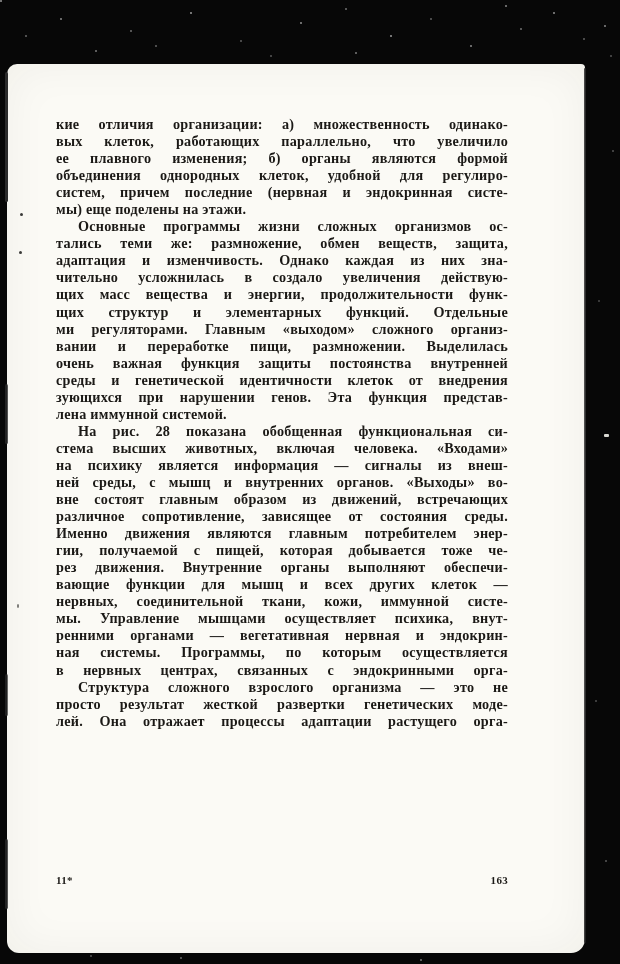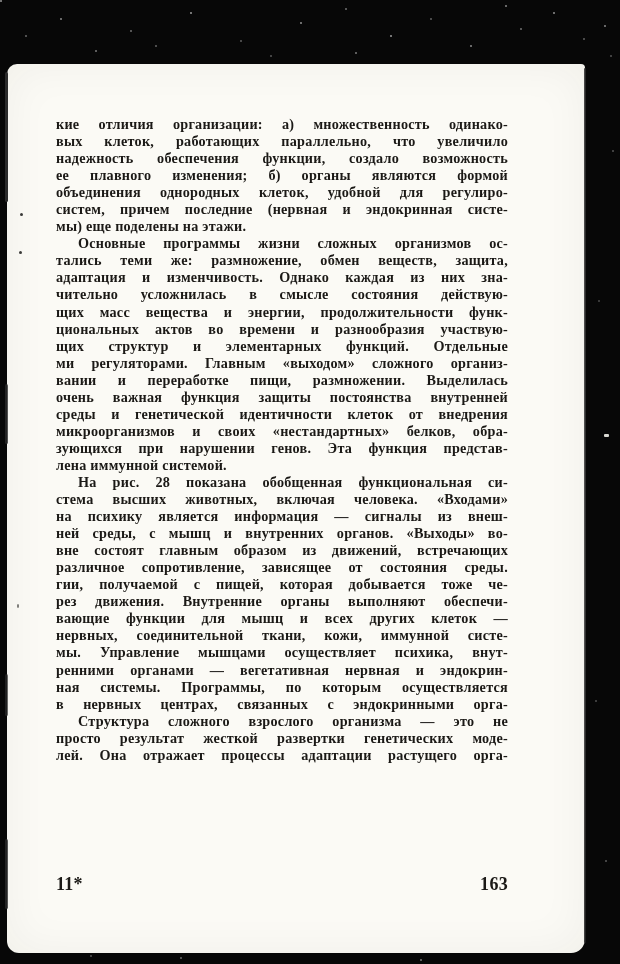--- a/index.html
+++ b/index.html
@@ -67,66 +67,64 @@
     font-size:14.2px;line-height:17.05px;height:17.05px;overflow:hidden;
     font-weight:700;letter-spacing:.25px;
     text-align:justify;text-align-last:justify;
     white-space:nowrap;
   }
   .line.noj{text-align-last:left;}
   .line.ind{text-indent:22px;}
   .footer{
     position:absolute;left:49px;top:810px;width:452px;
     display:flex;justify-content:space-between;
-    color:var(--ink);font-size:18px;font-weight:700;letter-spacing:.3px;
+    color:var(--ink);font-size:11px;font-weight:700;letter-spacing:.3px;
   }
 </style>
 </head>
 <body>
 
 <div class="noise-layer"></div>
 <div class="edge-tick"></div>
 
 <div class="page">
   <div class="spine-mark spine-a"></div>
   <div class="spine-mark spine-b"></div>
   <div class="spine-mark spine-c"></div>
   <div class="spine-mark spine-d"></div>
   <div class="margin-dot dot-a"></div>
   <div class="margin-dot dot-b"></div>
   <div class="margin-dot dot-c"></div>
 
   <div class="text-block">
       <div class="line">кие отличия организации: а) множественность одинако-</div>
       <div class="line">вых клеток, работающих параллельно, что увеличило</div>
-      <div class="line">надежность обеспечения функции, создало возможность</div>
       <div class="line">ее плавного изменения; б) органы являются формой</div>
       <div class="line">объединения однородных клеток, удобной для регулиро-</div>
       <div class="line">систем, причем последние (нервная и эндокринная систе-</div>
       <div class="line noj">мы) еще поделены на этажи.</div>
       <div class="line ind">Основные программы жизни сложных организмов ос-</div>
       <div class="line">тались теми же: размножение, обмен веществ, защита,</div>
       <div class="line">адаптация и изменчивость. Однако каждая из них зна-</div>
-      <div class="line">чительно усложнилась в смысле состояния действую-</div>
+      <div class="line">чительно усложнилась в создало увеличения действую-</div>
       <div class="line">щих масс вещества и энергии, продолжительности функ-</div>
-      <div class="line">циональных актов во времени и разнообразия участвую-</div>
       <div class="line">щих структур и элементарных функций. Отдельные</div>
       <div class="line">ми регуляторами. Главным «выходом» сложного организ-</div>
       <div class="line">вании и переработке пищи, размножении. Выделилась</div>
       <div class="line">очень важная функция защиты постоянства внутренней</div>
       <div class="line">среды и генетической идентичности клеток от внедрения</div>
-      <div class="line">микроорганизмов и своих «нестандартных» белков, обра-</div>
       <div class="line">зующихся при нарушении генов. Эта функция представ-</div>
       <div class="line noj">лена иммунной системой.</div>
       <div class="line ind">На рис. 28 показана обобщенная функциональная си-</div>
       <div class="line">стема высших животных, включая человека. «Входами»</div>
       <div class="line">на психику является информация — сигналы из внеш-</div>
       <div class="line">ней среды, с мышц и внутренних органов. «Выходы» во-</div>
       <div class="line">вне состоят главным образом из движений, встречающих</div>
       <div class="line">различное сопротивление, зависящее от состояния среды.</div>
+      <div class="line">Именно движения являются главным потребителем энер-</div>
       <div class="line">гии, получаемой с пищей, которая добывается тоже че-</div>
       <div class="line">рез движения. Внутренние органы выполняют обеспечи-</div>
       <div class="line">вающие функции для мышц и всех других клеток —</div>
       <div class="line">нервных, соединительной ткани, кожи, иммунной систе-</div>
       <div class="line">мы. Управление мышцами осуществляет психика, внут-</div>
       <div class="line">ренними органами — вегетативная нервная и эндокрин-</div>
       <div class="line">ная системы. Программы, по которым осуществляется</div>
       <div class="line">в нервных центрах, связанных с эндокринными орга-</div>
       <div class="line ind">Структура сложного взрослого организма — это не</div>
       <div class="line">просто результат жесткой развертки генетических моде-</div>

